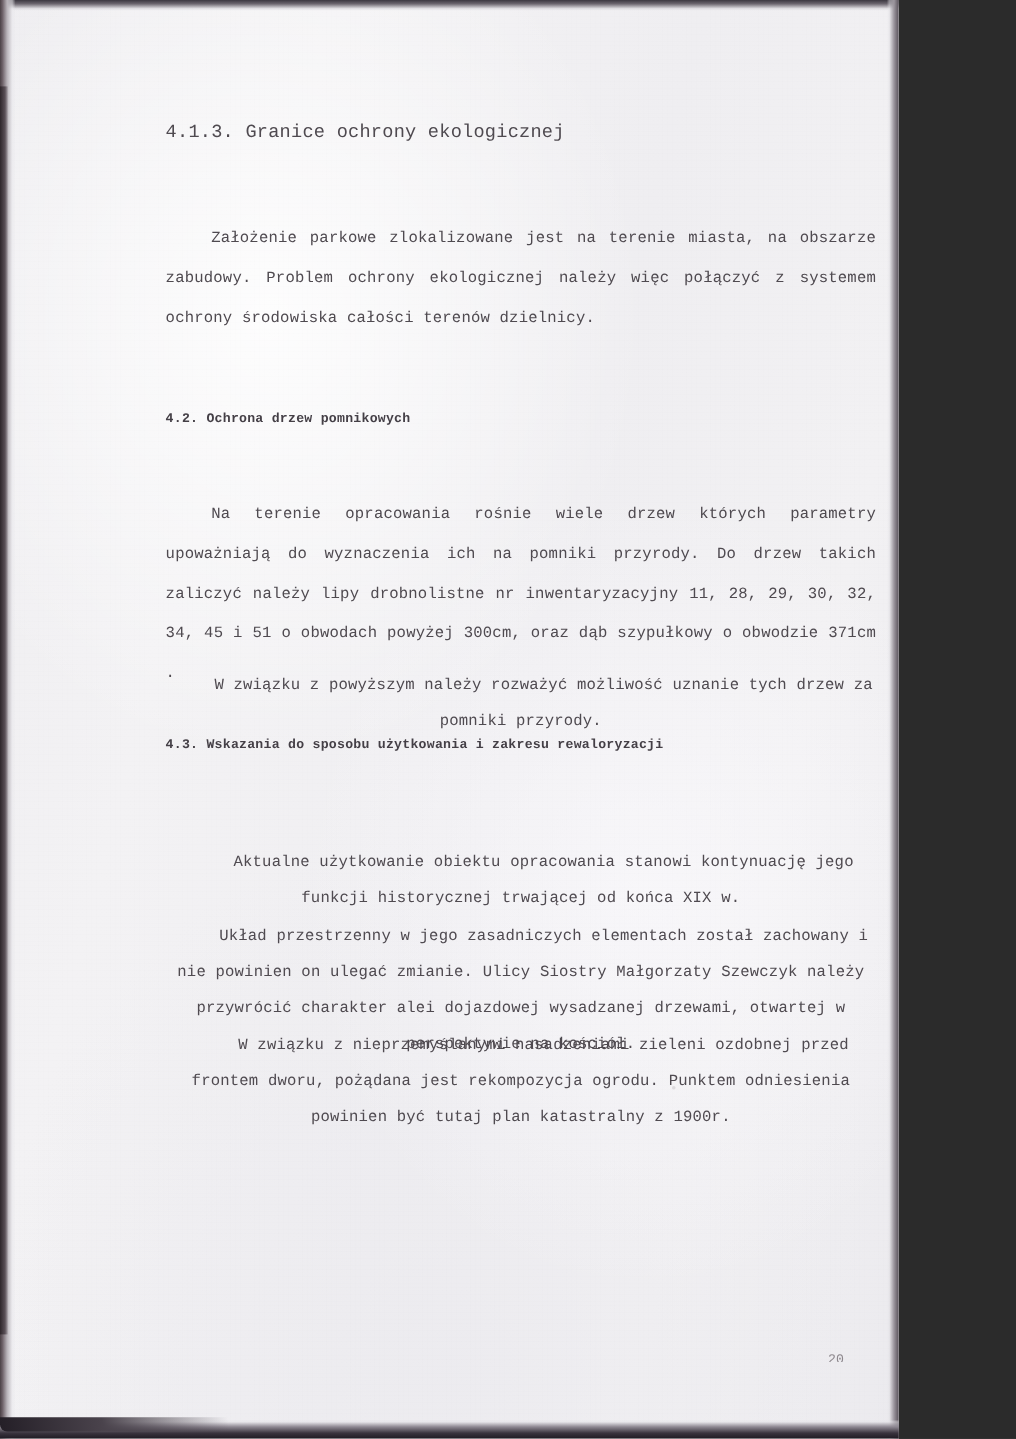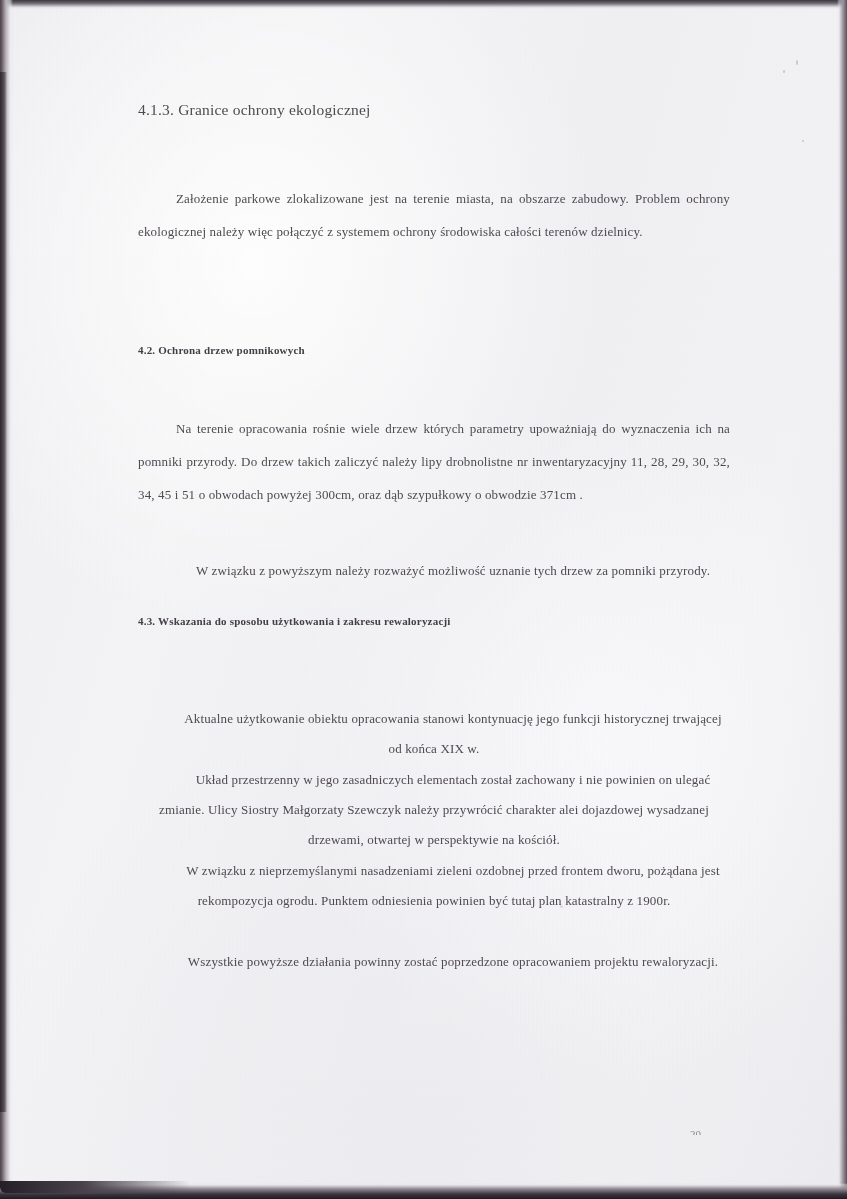--- a/index.html
+++ b/index.html
@@ -4,25 +4,25 @@
 <title>Scanned document page</title>
 <style>
   html, body {
     margin: 0;
     padding: 0;
     background: #2b2b2b;
   }
 
   .page {
     position: relative;
-    width: 847px;
+    width: 749px;
     height: 1199px;
     overflow: hidden;
     background: #f0eff1;
-    font-family: Liberation Serif, serif;
+    font-family: Liberation Mono, monospace;
     color: #4a4a50;
   }
 
   
   .paper-surface {
     position: absolute;
     inset: 0;
     background:
       radial-gradient(ellipse 60% 45% at 30% 22%, rgba(255,255,255,0.85) 0%, rgba(255,255,255,0) 70%),
       radial-gradient(ellipse 55% 40% at 72% 62%, rgba(250,249,252,0.75) 0%, rgba(255,255,255,0) 70%),
@@ -190,19 +190,18 @@
     <p class="blk tight noj" style="top:556px;"><span class="indent"></span><span>W związku z powyższym należy rozważyć możliwość uznanie tych drzew za pomniki przyrody.</span></p>
 
     <p class="heading" style="top:609px;">4.3. Wskazania do sposobu użytkowania i zakresu rewaloryzacji</p>
 
     <p class="blk tight noj" style="top:765px;"><span class="indent"></span><span>Układ przestrzenny w  jego zasadniczych elementach został  zachowany i   nie powinien on ulegać zmianie. Ulicy Siostry Małgorzaty Szewczyk należy przywrócić charakter alei dojazdowej wysadzanej drzewami, otwartej w perspektywie na kościół.</span></p>
 
     <p class="blk tight noj" style="top:704px;"><span class="indent"></span><span>Aktualne użytkowanie obiektu opracowania stanowi kontynuację jego funkcji historycznej trwającej  od końca XIX w.</span></p>
 
     <p class="blk tight noj" style="top:856px;"><span class="indent"></span><span>W związku z nieprzemyślanymi nasadzeniami zieleni ozdobnej przed frontem dworu, pożądana jest rekompozycja ogrodu. Punktem odniesienia powinien być tutaj plan katastralny z 1900r.</span></p>
 
-    <p class="blk tight noj" style="top:947px;"><span class="indent"></span><span>Wszystkie powyższe działania powinny zostać poprzedzone opracowaniem projektu rewaloryzacji.</span></p>
 
   </div>
 
   <div class="pagenum">20</div>
 
 </div>
 
 </body></html>

